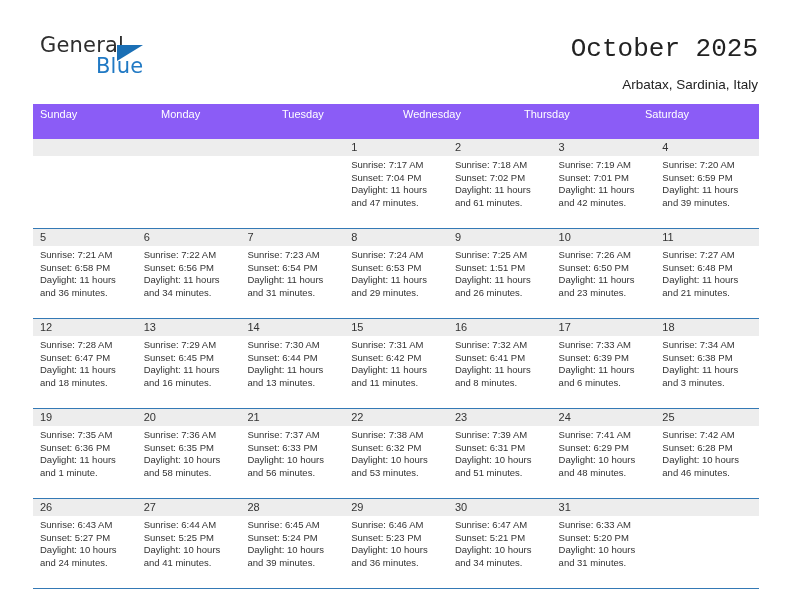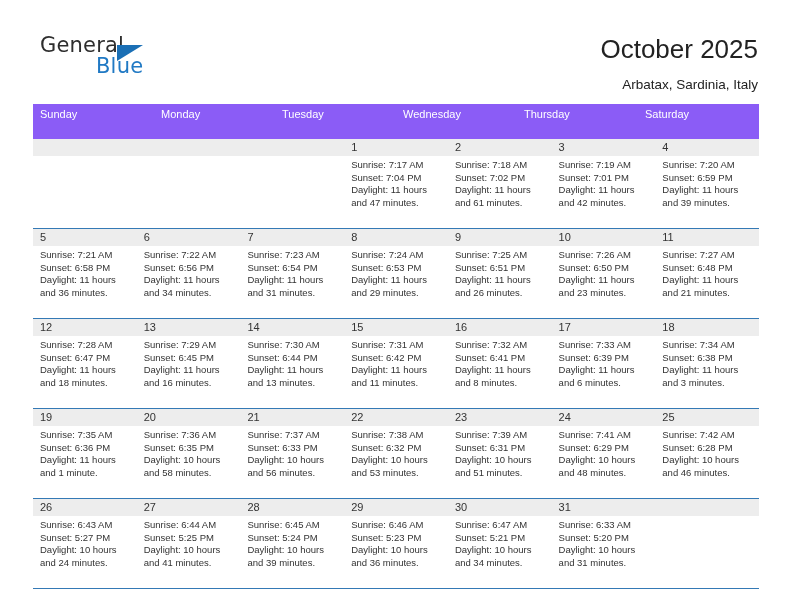--- a/index.html
+++ b/index.html
@@ -64,21 +64,21 @@
     border-bottom: 16px solid transparent;
   }
 
   .title {
     position: absolute;
     right: 34px;
     top: 34px;
     font-size: 26px;
     color: #222222;
     white-space: nowrap;
-    font-family: Liberation Sans, sans-serif;
+    font-family: Liberation Mono, monospace;
   }
   .subtitle {
     position: absolute;
     right: 34px;
     top: 77px;
     font-size: 13.5px;
     color: #222222;
     text-align: right;
     white-space: nowrap;
   }
@@ -243,21 +243,21 @@
           <div>Sunrise: 7:24 AM</div>
           <div>Sunset: 6:53 PM</div>
           <div>Daylight: 11 hours</div>
           <div>and 29 minutes.</div>
         </div>
       </div>
       <div class="cell">
         <div class="daynum">9</div>
         <div class="info">
           <div>Sunrise: 7:25 AM</div>
-          <div>Sunset: 6:51 PM</div>
+          <div>Sunset: 1:51 PM</div>
           <div>Daylight: 11 hours</div>
           <div>and 26 minutes.</div>
         </div>
       </div>
       <div class="cell">
         <div class="daynum">10</div>
         <div class="info">
           <div>Sunrise: 7:26 AM</div>
           <div>Sunset: 6:50 PM</div>
           <div>Daylight: 11 hours</div>

